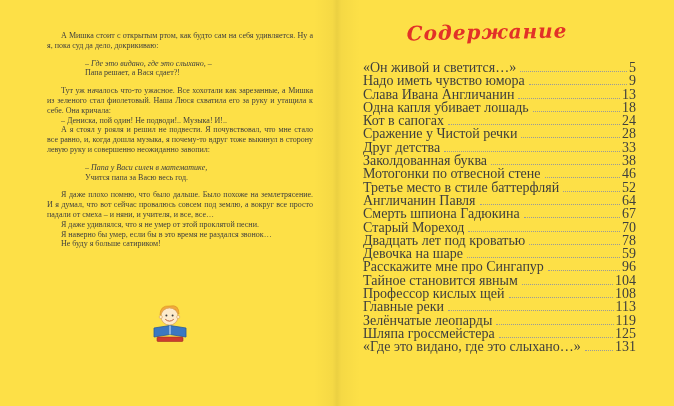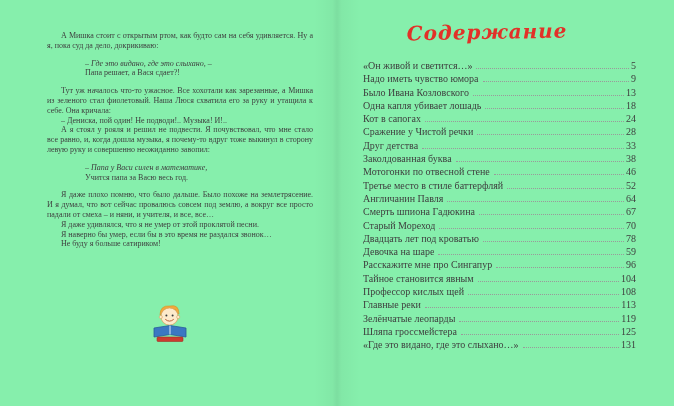--- a/index.html
+++ b/index.html
@@ -3,21 +3,21 @@
 <meta charset="utf-8">
 <style>
   html,body{margin:0;padding:0;}
   body{
     width:674px;height:406px;
     background:#ffffff;
     font-family:"Liberation Serif", serif;
     color:#3e3e3e;
     overflow:hidden;
   }
-  .spread{position:absolute;inset:0;background:#86efac;}
+  .spread{position:absolute;inset:0;background:#fde047;}
   .spine{
     position:absolute;left:50%;top:0;bottom:0;width:46px;
     transform:translateX(-50%);
     background:linear-gradient(to right,
       rgba(0,0,0,0) 0%, rgba(0,0,0,0.03) 40%,
       rgba(0,0,0,0.07) 50%, rgba(0,0,0,0.03) 60%, rgba(0,0,0,0) 100%);
     pointer-events:none;
   }
   
   .left-text{
@@ -36,21 +36,21 @@
     position:absolute;left:337px;top:20px;width:300px;
     text-align:center;
     font-family:"DejaVu Serif", serif;
     font-style:italic;font-weight:bold;
     font-size:20px;letter-spacing:1px;
     color:#e23128;
     transform:rotate(-1deg);
   }
   .toc{
     position:absolute;left:363px;top:60px;width:273px;
-    font-size:10px;color:#3e3e3e;
+    font-size:14px;color:#3e3e3e;
   }
   .toc-row{display:flex;align-items:baseline;height:13.3px;}
   .toc-t{white-space:nowrap;overflow:hidden;}
   .toc-l{flex:1;border-bottom:1px dotted #9a9a9a;margin:0 2px 2px 4px;min-width:8px;}
   .toc-p{white-space:nowrap;}
 </style>
 </head>
 <body>
 
 <div class="spread">
@@ -103,21 +103,21 @@
           <span class="toc-t">«Он живой и светится…»</span>
           <span class="toc-l"></span>
           <span class="toc-p">5</span>
         </div>
       <div class="toc-row">
           <span class="toc-t">Надо иметь чувство юмора</span>
           <span class="toc-l"></span>
           <span class="toc-p">9</span>
         </div>
       <div class="toc-row">
-          <span class="toc-t">Было Ивана Козловского</span>
+          <span class="toc-t">Слава Ивана Англичанин</span>
           <span class="toc-l"></span>
           <span class="toc-p">13</span>
         </div>
       <div class="toc-row">
           <span class="toc-t">Одна капля убивает лошадь</span>
           <span class="toc-l"></span>
           <span class="toc-p">18</span>
         </div>
       <div class="toc-row">
           <span class="toc-t">Кот в сапогах</span>

